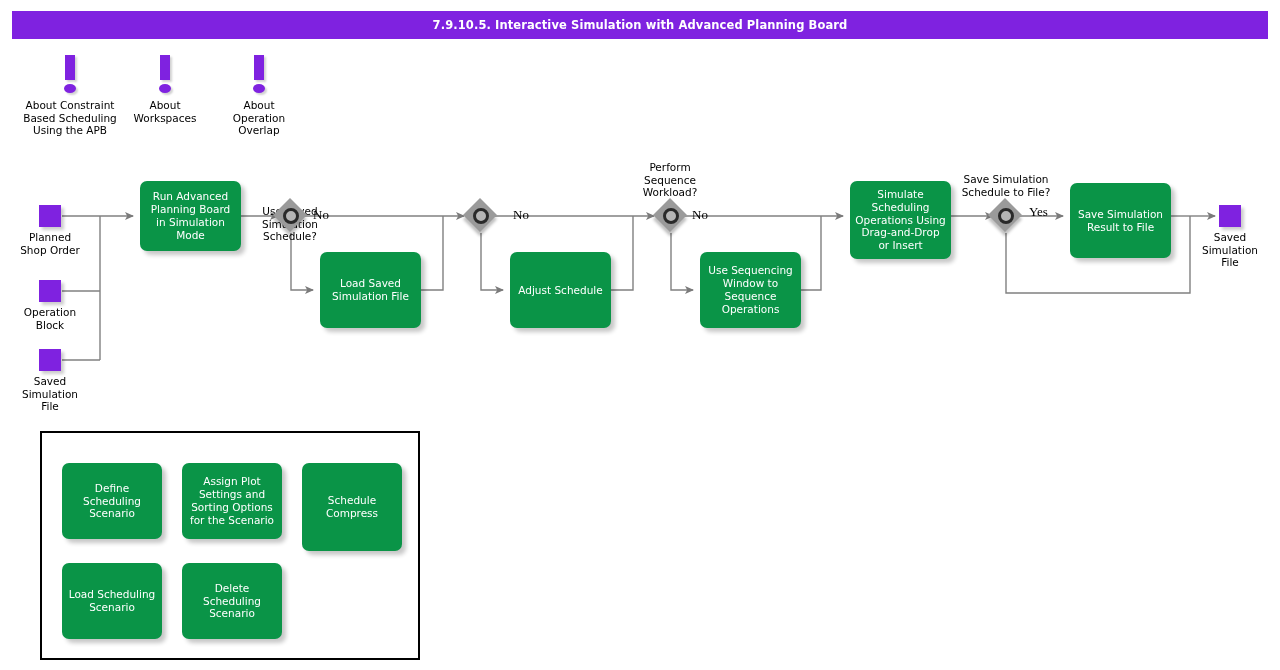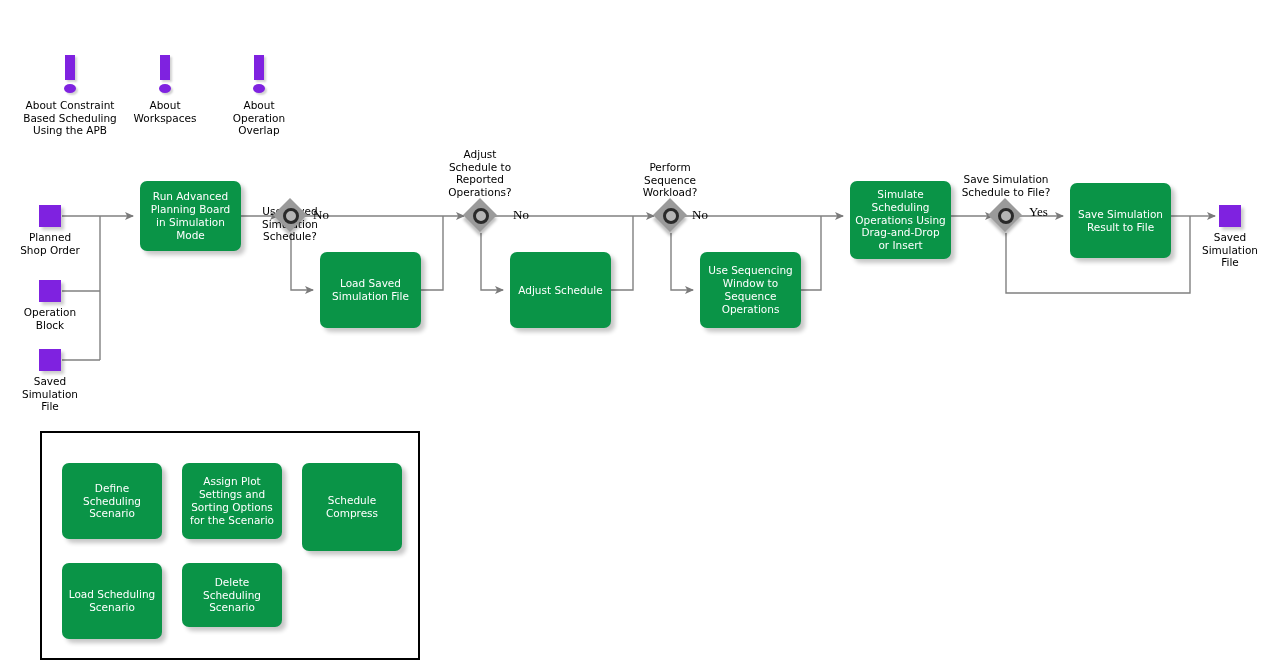--- a/index.html
+++ b/index.html
@@ -172,20 +172,21 @@
     border: 2px solid #000000;
     box-sizing: border-box;
     background: #ffffff;
   }
 </style>
 </head>
 <body>
 
 <div id="canvas">
 
+  <div class="titlebar">7.9.10.5. Interactive Simulation with Advanced Planning Board</div>
 
   <svg id="svg-layer" xmlns="http://www.w3.org/2000/svg">
     <defs>
       <marker id="arrow" markerWidth="9" markerHeight="8" refX="8" refY="4" orient="auto" markerUnits="userSpaceOnUse">
         <path d="M0,0 L9,4 L0,8 L2.2,4 z" fill="#7a7a7a"></path>
       </marker>
     </defs>
     <g fill="none" stroke="#808080" stroke-width="1.4">
 
       <path d="M62,216 L100,216"></path>
@@ -306,24 +307,20 @@
 
   <div class="flabel" style="left:240px; top:161px; width:100px;margin-top:44px;">Use Saved
 Simulation
 Schedule?</div>
   <div class="dec" style="left:274px; top:199px;">
     <div class="dia"></div>
     <div class="ring"></div>
   </div>
   <div class="branch-label" style="left:313px; top:207px;">No</div>
 
-  <div class="flabel" style="left:430px; top:148px; width:100px;">Adjust
-Schedule to
-Reported
-Operations?</div>
   <div class="dec" style="left:464px; top:199px;">
     <div class="dia"></div>
     <div class="ring"></div>
   </div>
   <div class="branch-label" style="left:513px; top:207px;">No</div>
 
   <div class="flabel" style="left:620px; top:161px; width:100px;">Perform
 Sequence
 Workload?</div>
   <div class="dec" style="left:654px; top:199px;">
@@ -346,18 +343,18 @@
 Scenario</div>
     <div class="proc" style="left:140px; top:30px; width:100px; height:76px;">Assign Plot
 Settings and
 Sorting Options
 for the Scenario</div>
     <div class="proc" style="left:260px; top:30px; width:100px; height:88px;">Schedule
 Compress</div>
 
     <div class="proc" style="left:20px; top:130px; width:100px; height:76px;text-align:center;">Load Scheduling
 Scenario</div>
-    <div class="proc" style="left:140px; top:130px; width:100px; height:64px;">Delete
+    <div class="proc" style="left:140px; top:130px; width:100px; height:76px;">Delete
 Scheduling
 Scenario</div>
   </div>
 
 </div>
 
 </body></html>

